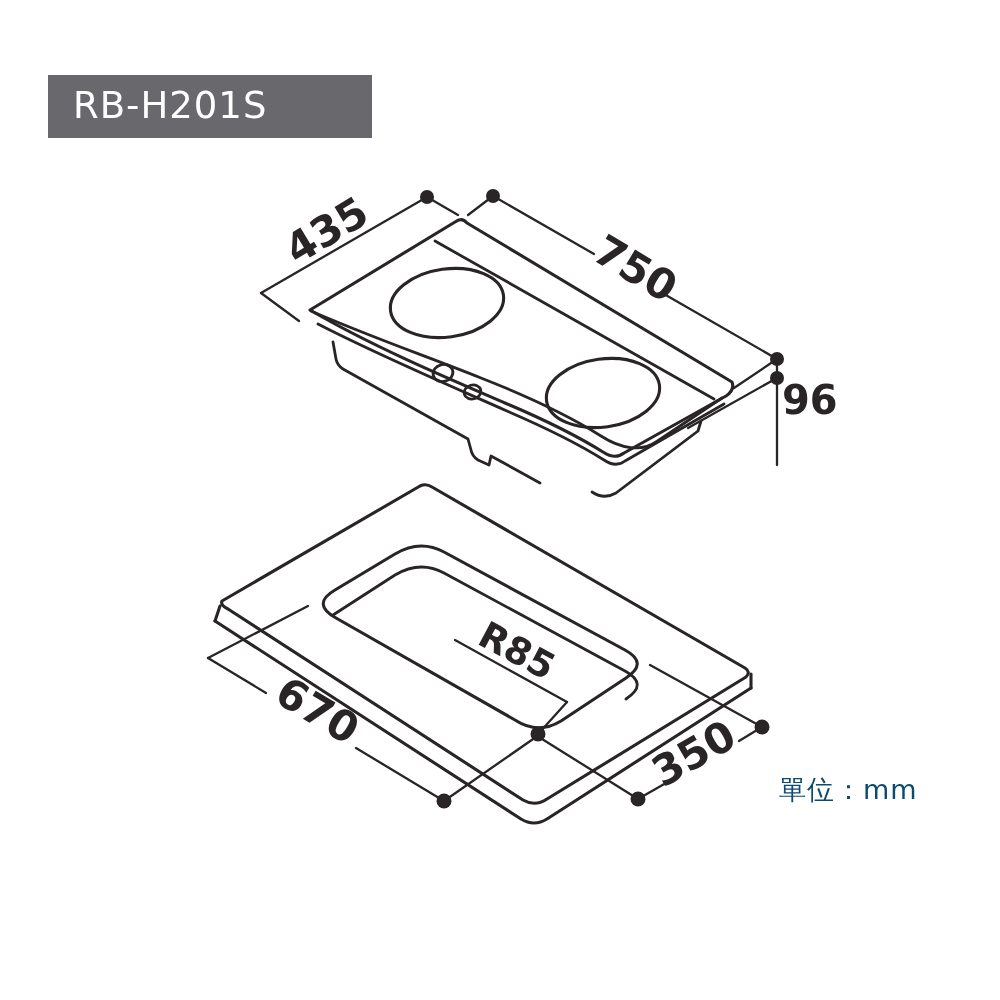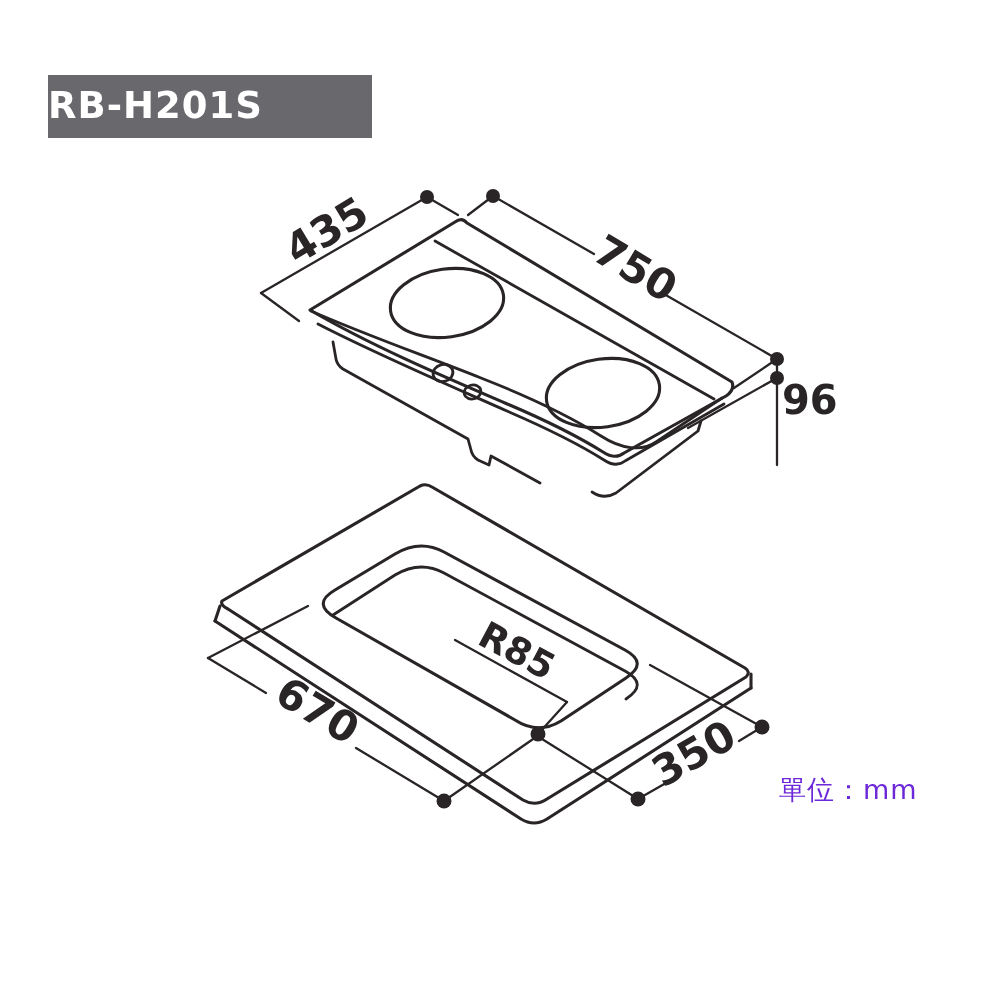--- a/index.html
+++ b/index.html
@@ -3,25 +3,25 @@
 <meta charset="utf-8">
 <style>
   html,body{margin:0;padding:0;background:#ffffff;}
   .stage{
     position:relative;width:1000px;height:1000px;background:#ffffff;overflow:hidden;
     font-family:"DejaVu Sans","Liberation Sans",sans-serif;
   }
   .stage svg{position:absolute;left:0;top:0;}
   .model-label{
     position:absolute;left:48px;top:75px;width:324px;height:63px;
-    background:#69686d;color:#ffffff;font-size:37px;font-weight:bold;
-    line-height:62px;box-sizing:border-box;letter-spacing:1px;
+    background:#69686d;color:#ffffff;font-size:37px;font-weight:normal;
+    line-height:62px;padding-left:25px;box-sizing:border-box;letter-spacing:1px;
   }
   .unit-note{
-    position:absolute;left:779px;top:772px;font-size:27px;color:#6d28d9;
+    position:absolute;left:779px;top:772px;font-size:27px;color:#0c4a6e;
     letter-spacing:1px;
   }
   .dim-text{
     font-family:"DejaVu Sans","Liberation Sans",sans-serif;
     font-weight:bold;fill:#29242 6;fill:#292426;
   }
 </style>
 </head>
 <body>
 

